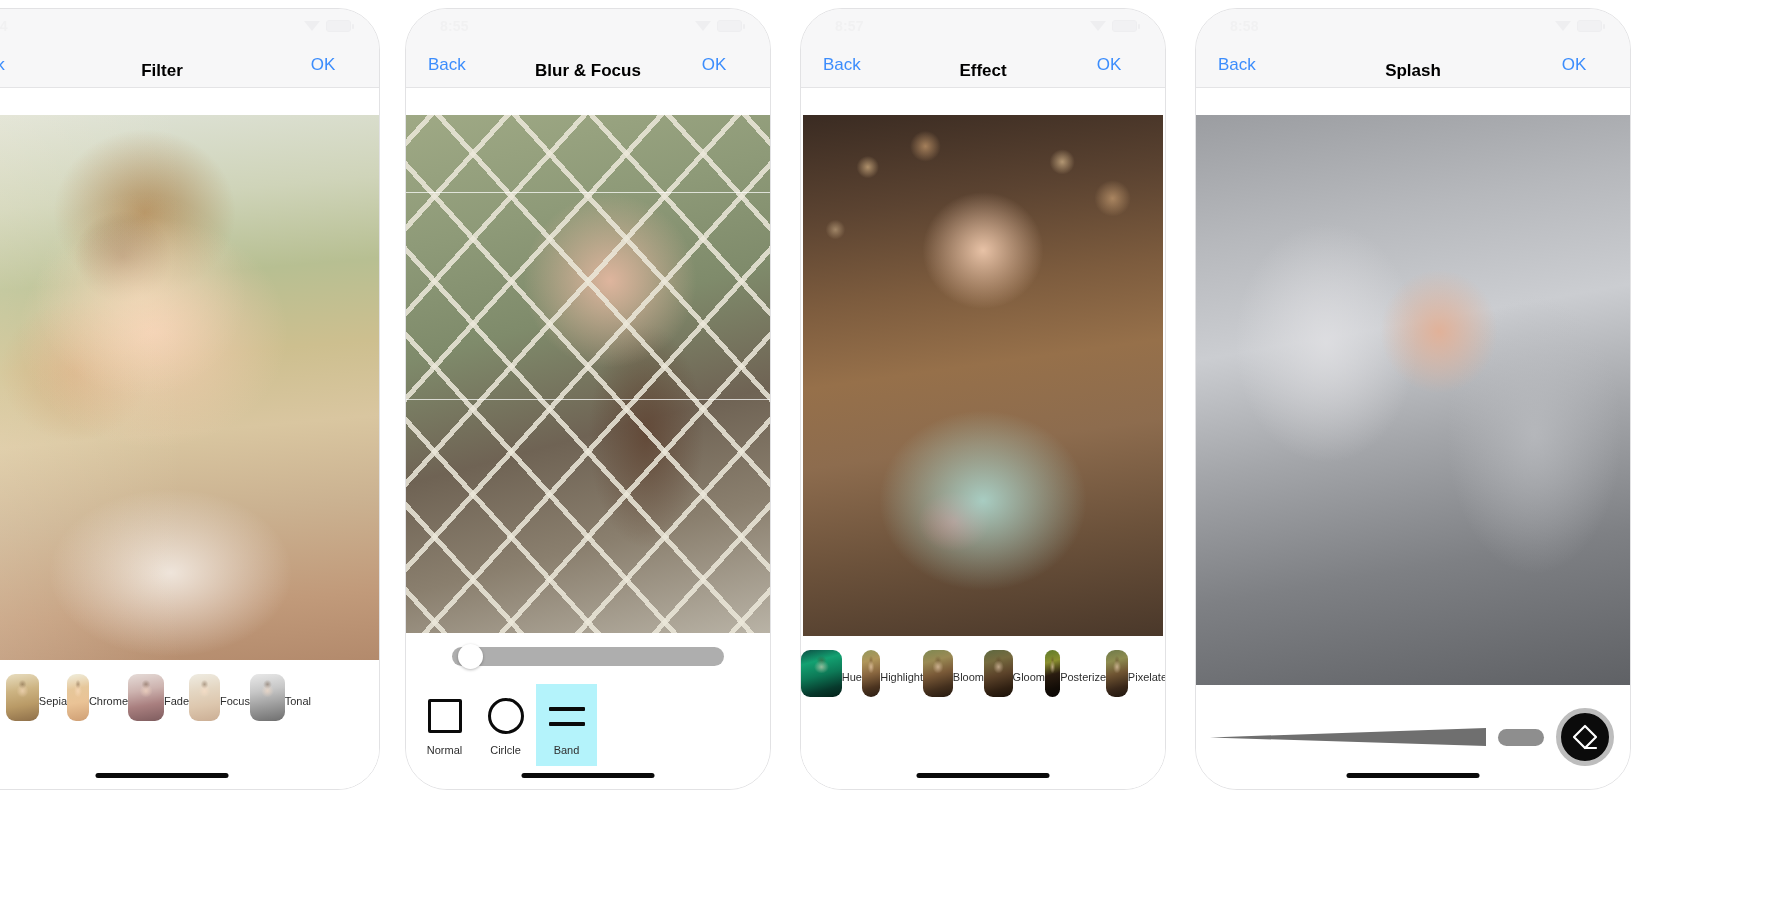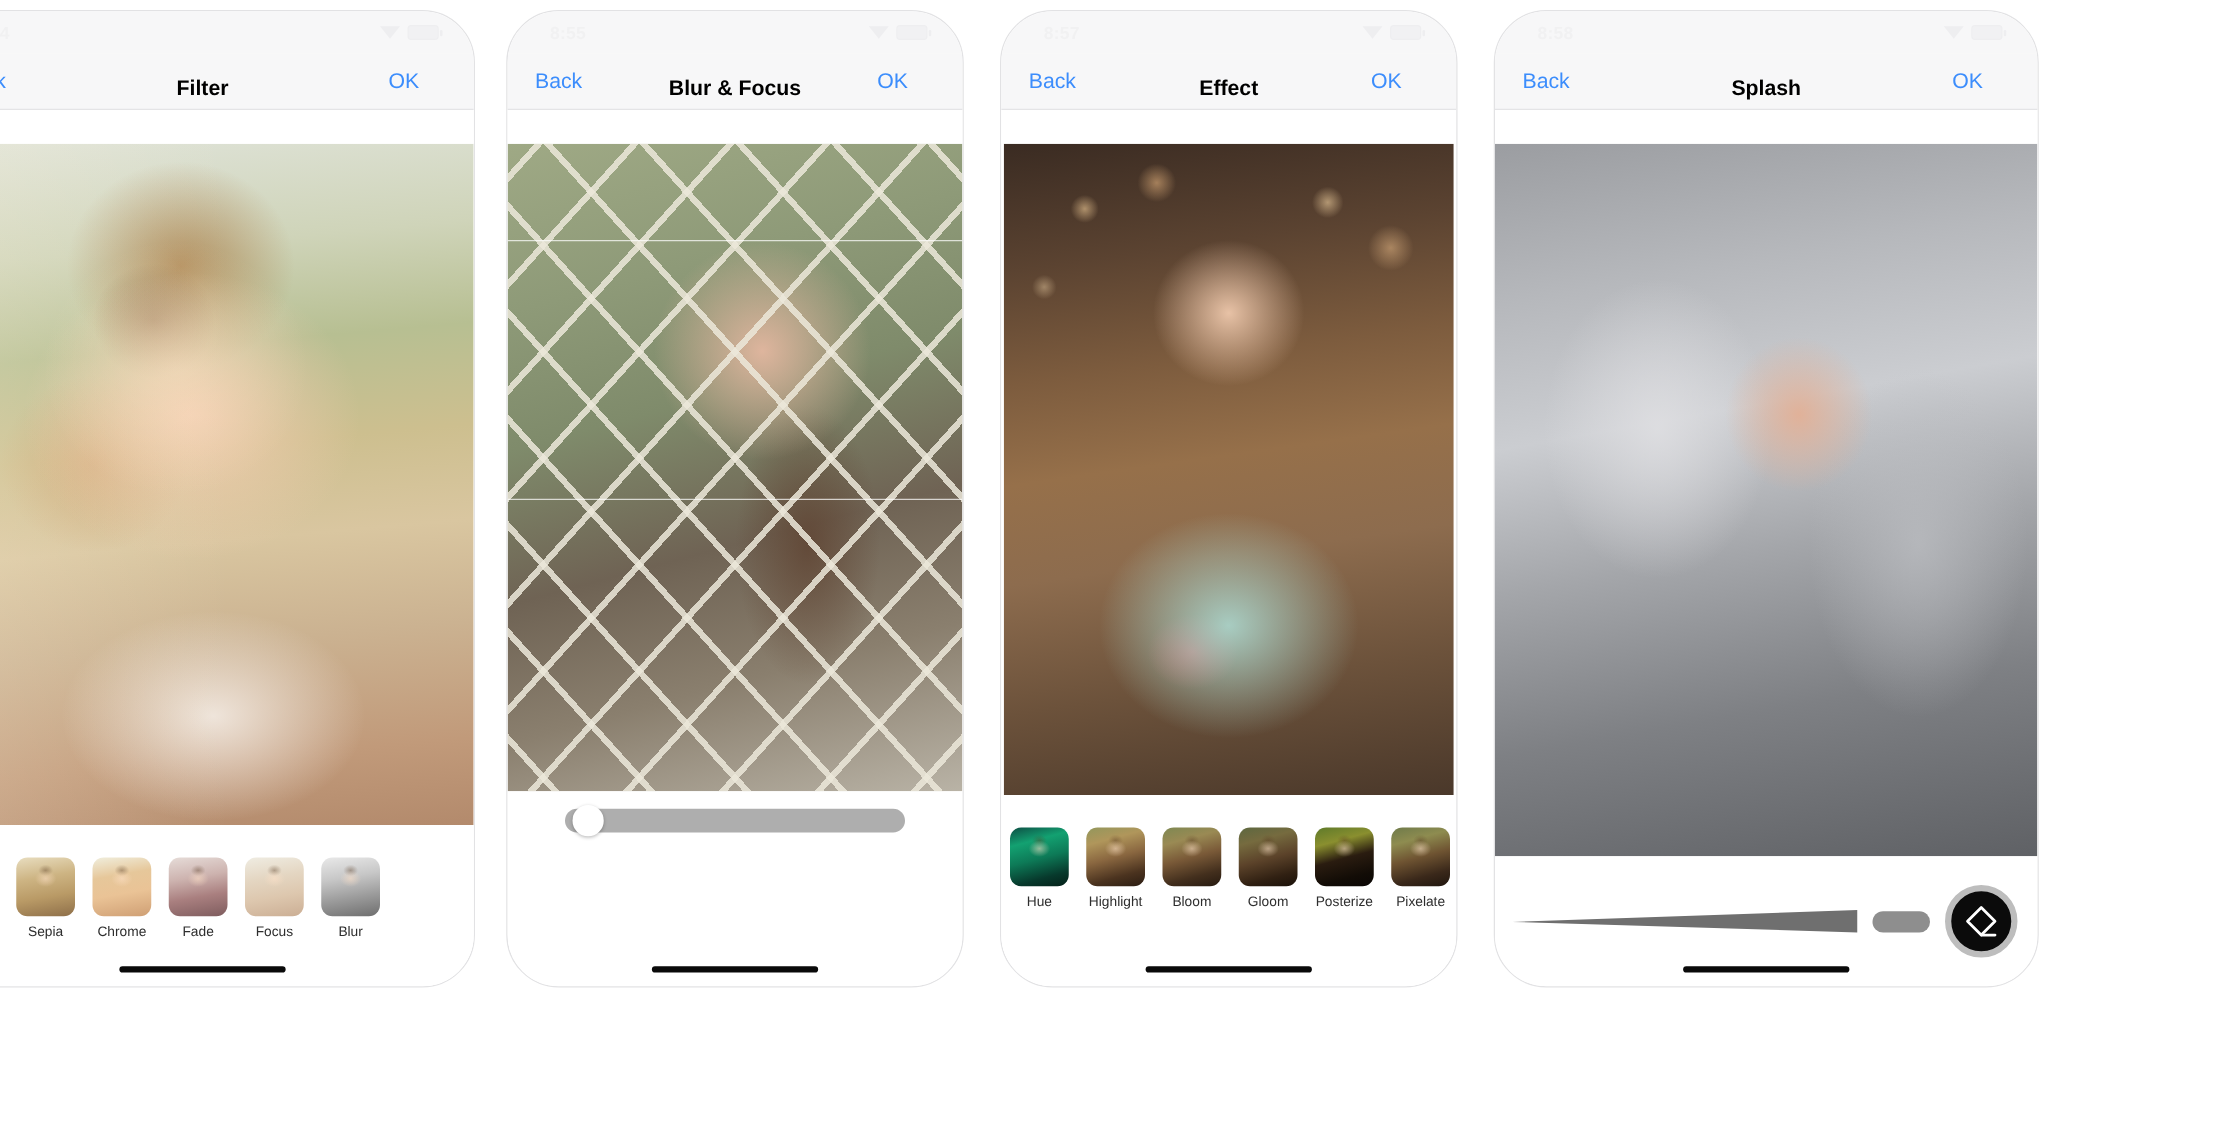--- a/index.html
+++ b/index.html
@@ -136,24 +136,22 @@
     align-items: flex-start;
     gap: 0;
     padding-top: 14px;
     overflow: hidden;
     background: #fff;
   }
   .thumb-cell {
     width: 61px;
     flex: 0 0 61px;
     display: flex;
-    flex-direction: column;
     align-items: center;
     cursor: pointer;
-    margin-top: 12px;
   }
   .thumb {
     width: 47px; height: 47px;
     border-radius: 9px;
     overflow: hidden;
     position: relative;
     background: #ccc;
   }
   .thumb-label {
     margin-top: 7px;
@@ -369,21 +367,21 @@
           <div class="thumb-cell">
             <div class="thumb t-curve">
               <div class="thumb-face"></div>
             </div>
             <div class="thumb-label">Focus</div>
           </div>
           <div class="thumb-cell">
             <div class="thumb t-tonal">
               <div class="thumb-face"></div>
             </div>
-            <div class="thumb-label">Blur</div>
+            <div class="thumb-label">Tonal</div>
           </div>
         </div>
       <div class="home-ind"></div>
     </div>
   </div>
 
   <div class="phone p2">
     <div class="statusbar">
       <span class="status-time">8:55</span>
       <span class="status-right">
@@ -401,20 +399,41 @@
       <div class="canvas" style="height:518px">
         <div class="photo p2-photo"></div>
         <div class="band-line" style="top:77px"></div>
         <div class="band-line" style="top:284px"></div>
       </div>
       <div class="slider-wrap">
         <div class="slider-track">
           <div class="slider-knob"></div>
         </div>
       </div>
+      <div class="modes" id="blur-modes">
+          <div class="mode-cell">
+            <div class="mode-icon">
+              <div class="sq"></div>
+            </div>
+            <div class="mode-label">Normal</div>
+          </div>
+          <div class="mode-cell">
+            <div class="mode-icon">
+              <div class="ci"></div>
+            </div>
+            <div class="mode-label">Cirlcle</div>
+          </div>
+          <div class="mode-cell selected">
+            <div class="mode-icon">
+              <div class="bar"></div>
+              <div class="bar"></div>
+            </div>
+            <div class="mode-label">Band</div>
+          </div>
+        </div>
       <div class="home-ind"></div>
     </div>
   </div>
 
   <div class="phone p3">
     <div class="statusbar">
       <span class="status-time">8:57</span>
       <span class="status-right">
         <span class="wifi-glyph"></span>
         <span class="battery-glyph"></span>

